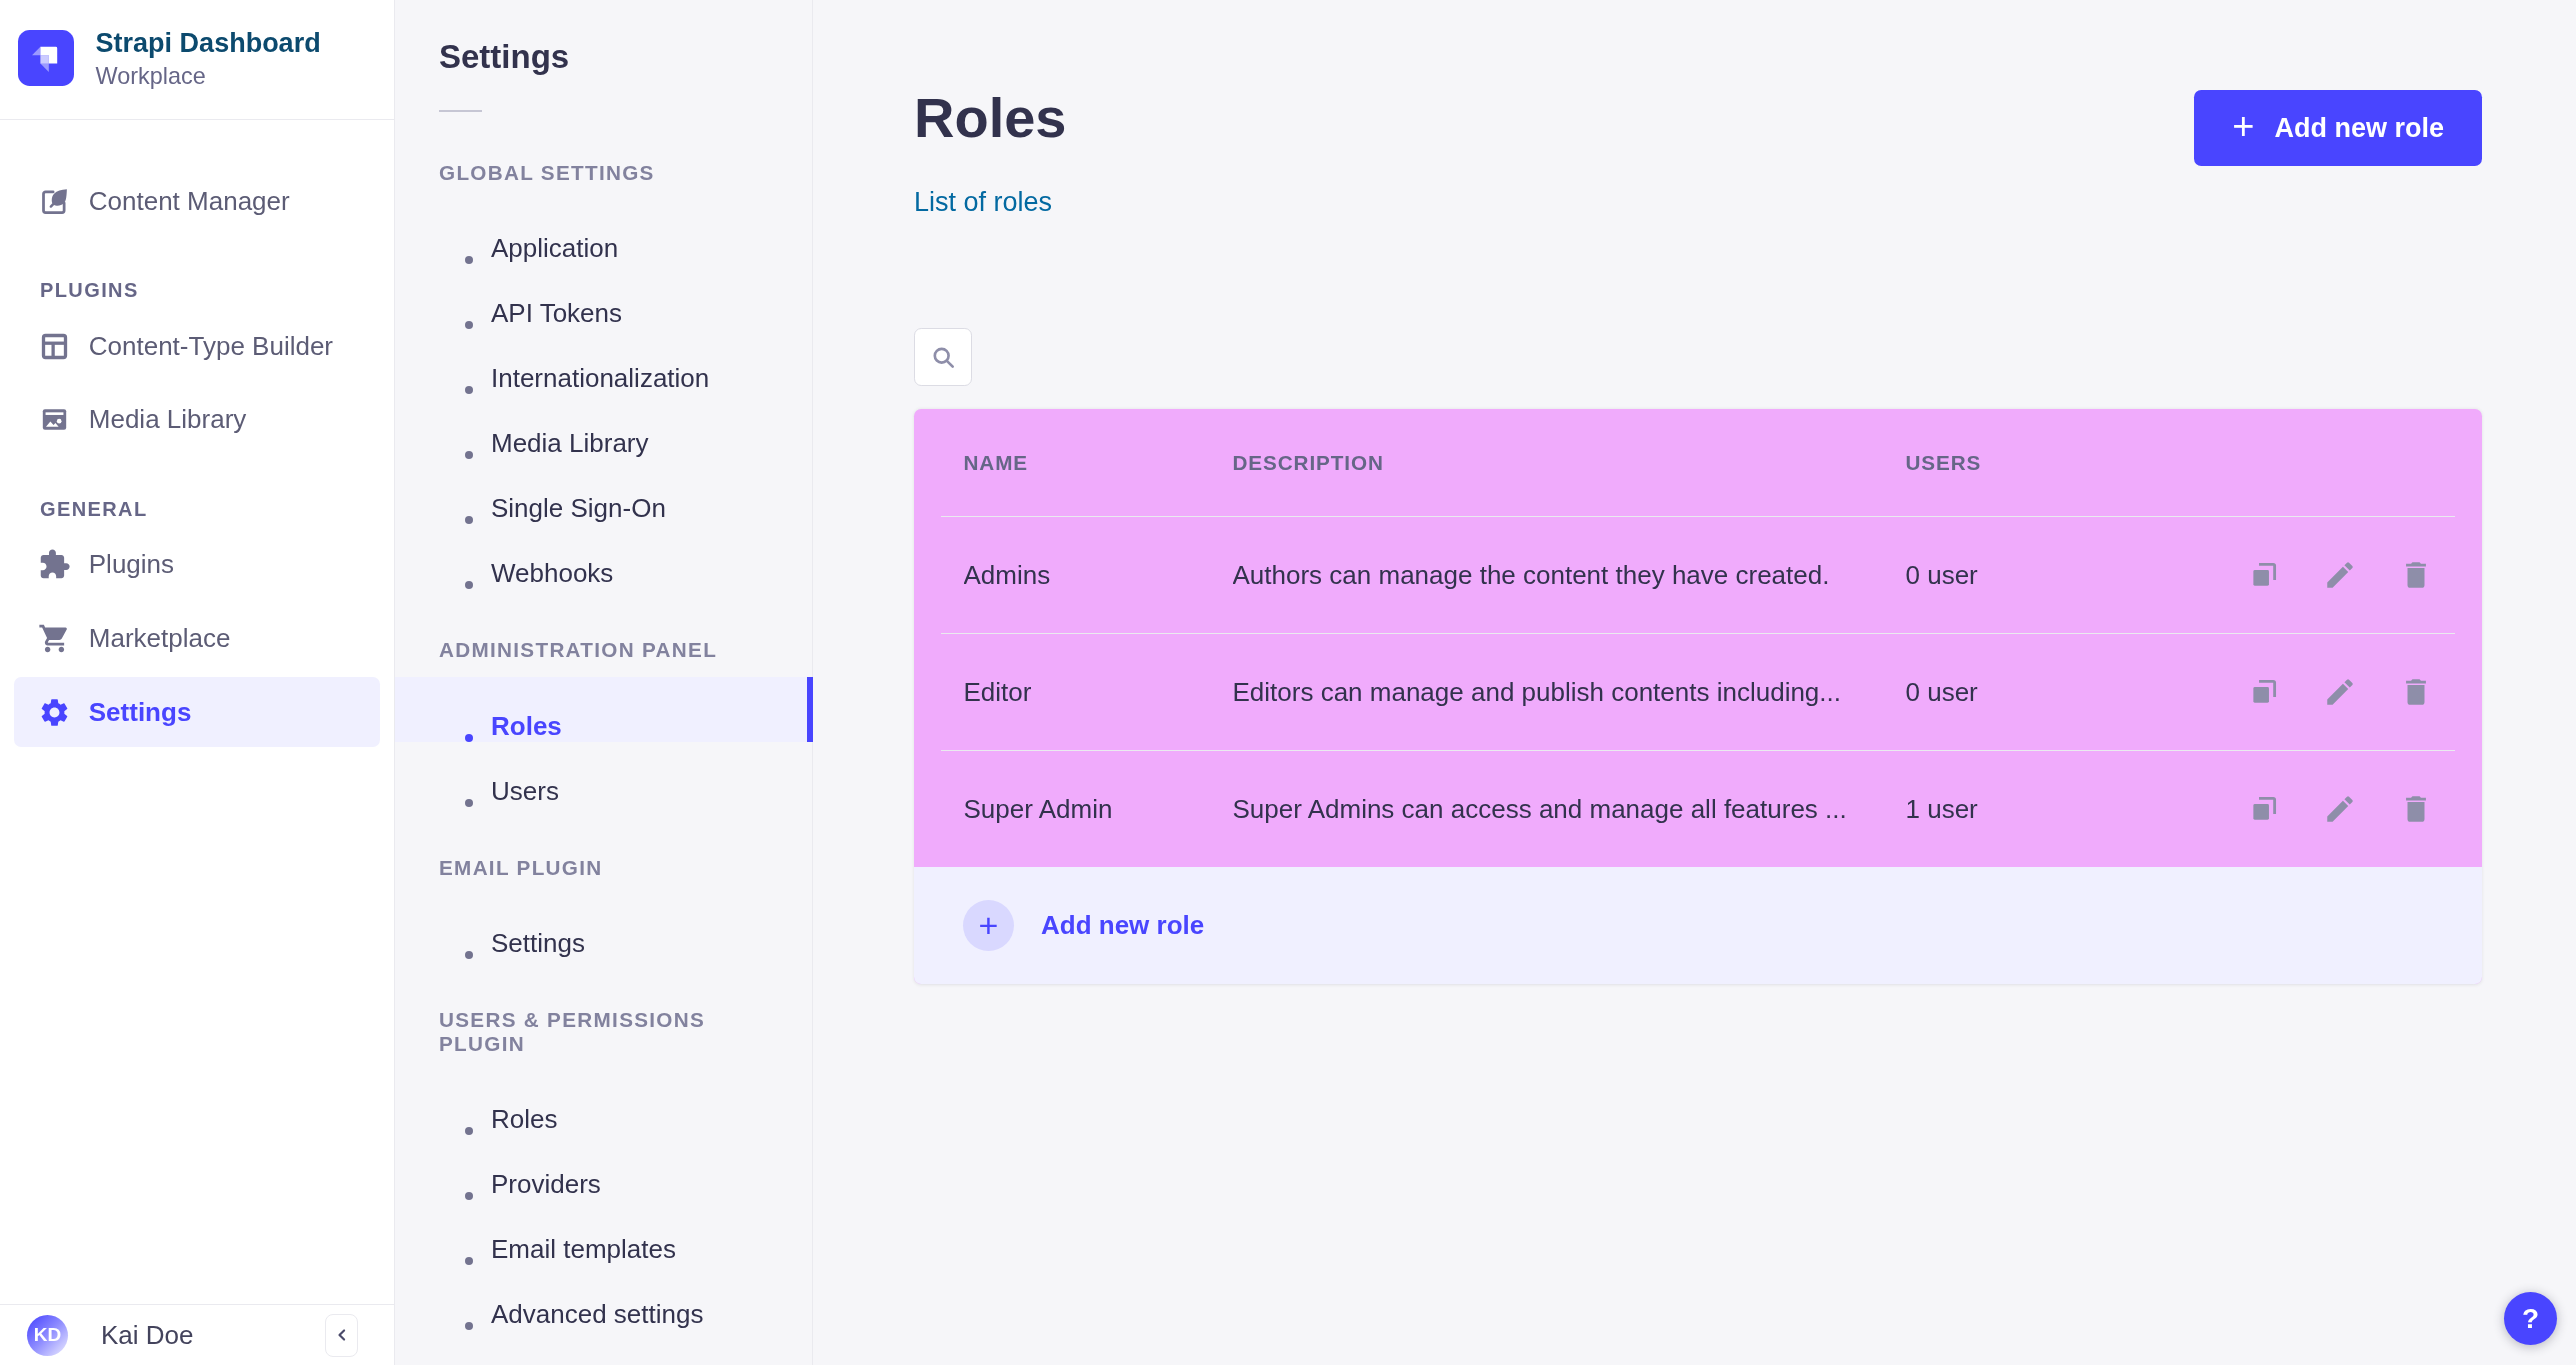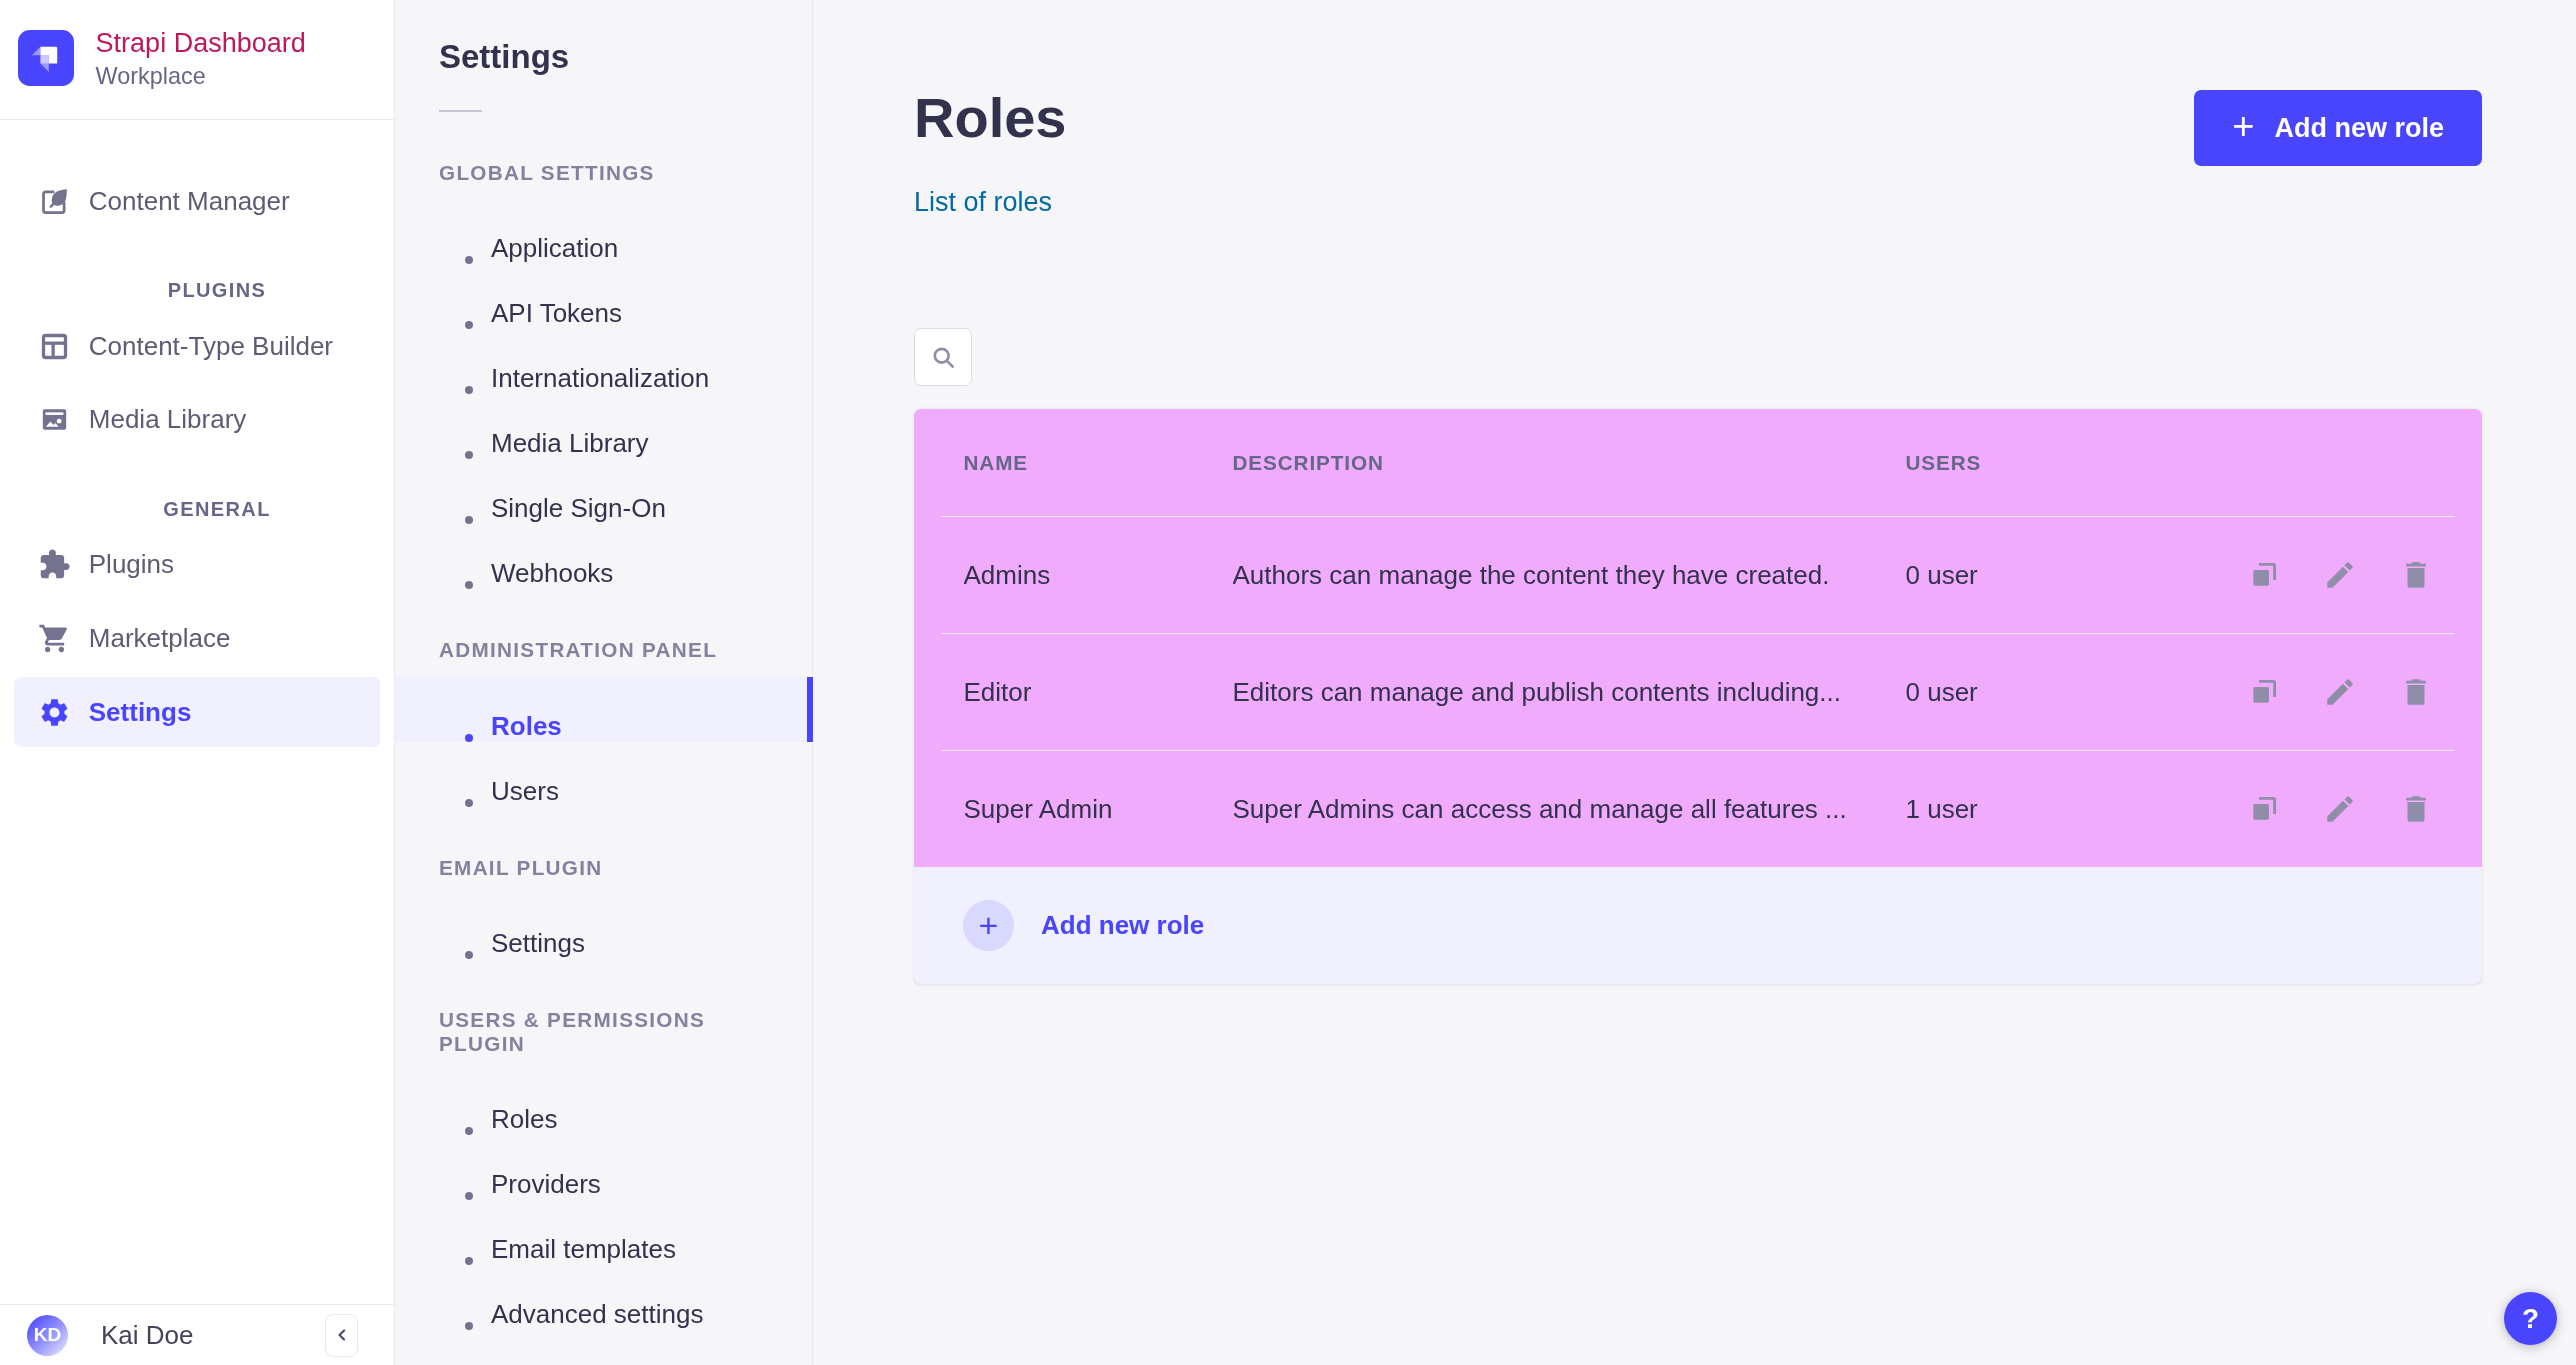--- a/index.html
+++ b/index.html
@@ -16,24 +16,24 @@
 
   
   .sidebar {
     width:395px; min-width:395px;
     background:#ffffff;
     border-right:0.9px solid #eaeaef;
     display:flex; flex-direction:column;
   }
   .brand { display:flex; align-items:center; gap:21.6px; padding:27px 18px 29px 18px; border-bottom:0.9px solid #eaeaef; }
   .brand-logo { width:56px; height:56px; border-radius:11.7px; background:#4945ff; flex:none; }
-  .brand-title { font-size:27px; font-weight:normal; color:#be185d; line-height:1.25;text-align:right; }
+  .brand-title { font-size:27px; font-weight:bold; color:#0c4a6e; line-height:1.25;text-align:right; }
   .brand-sub   { font-size:23.4px; color:#666687; margin-top:1.8px; }
 
-  .side-nav { flex:1; padding-top:23.4px;text-align:center; }
+  .side-nav { flex:1; padding-top:23.4px; }
   .side-section-label {
     font-size:20px; font-weight:bold; letter-spacing:1.4px;
     color:#666687; margin:43px 0 9px 40px;
   }
   .side-item {
     height:70px; margin:3.6px 14.4px; border-radius:7.2px;
     display:flex; align-items:center; gap:18px; padding-left:23.4px;
     font-size:26px; color:#5c5c75; cursor:pointer;
   }
   .side-item .s-icon { width:33px; height:33px; color:#73738f; flex:none; }

